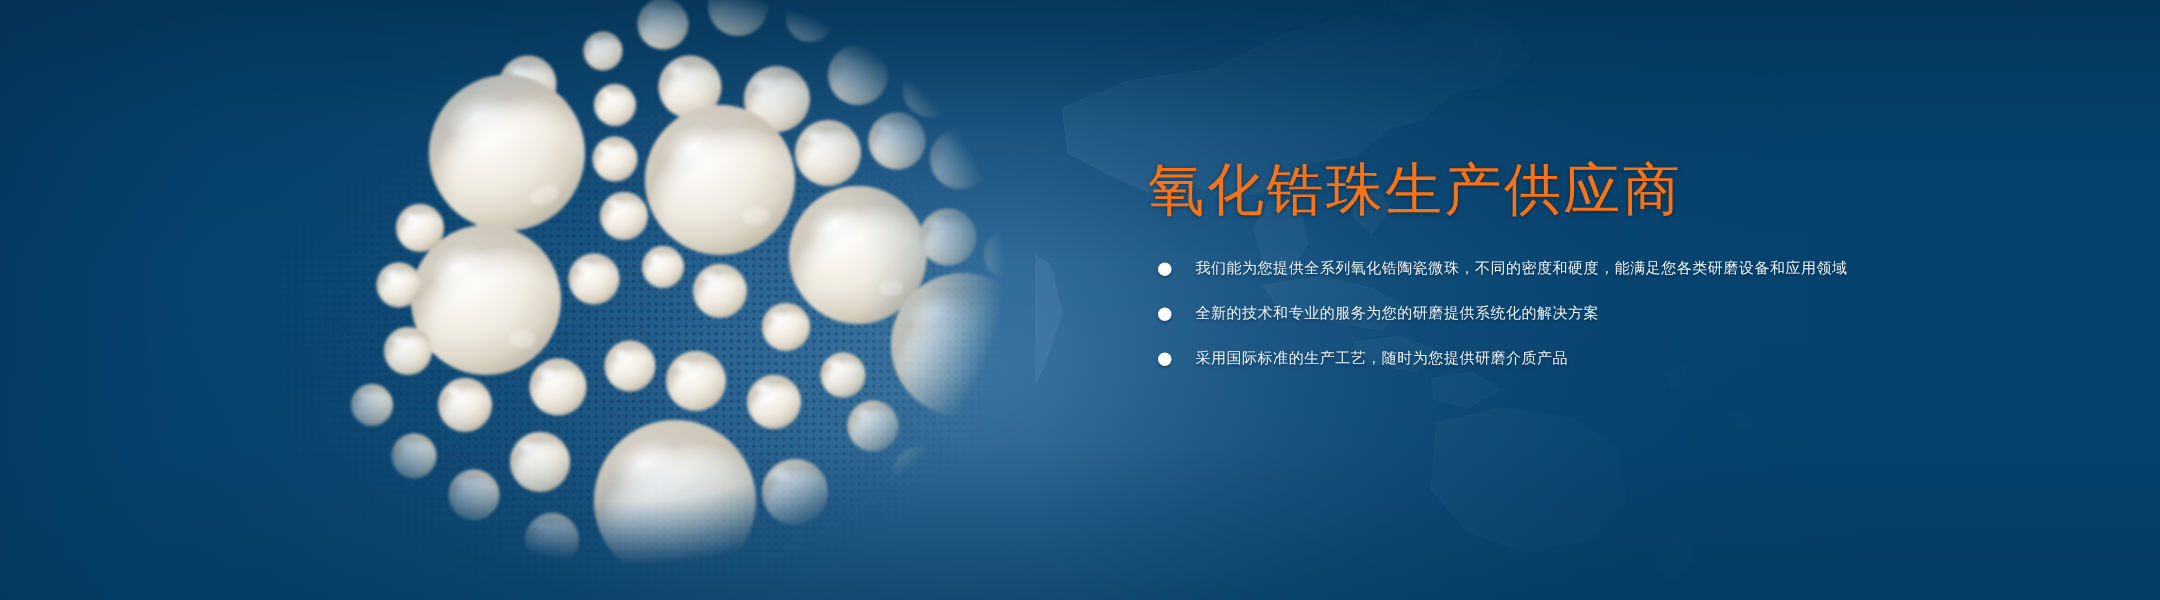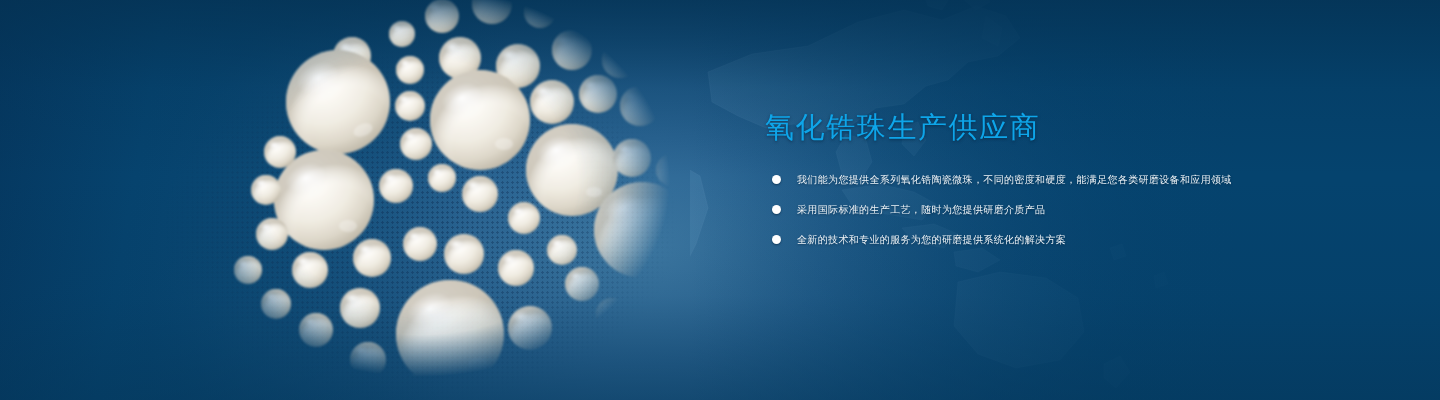--- a/index.html
+++ b/index.html
@@ -53,21 +53,21 @@
     -webkit-mask-image:radial-gradient(ellipse 272px 212px at 300px 200px, #000 0%, #000 58%, rgba(0,0,0,.85) 72%, rgba(0,0,0,0) 92%);
     mask-image:radial-gradient(ellipse 272px 212px at 300px 200px, #000 0%, #000 58%, rgba(0,0,0,.85) 72%, rgba(0,0,0,0) 92%);
   }
   .beads svg{width:100%;height:100%;display:block;}
   
   .content{
     position:absolute;left:765px;top:0;width:560px;height:400px;
   }
   .headline{
     position:absolute;left:0;top:110px;
-    font-size:29px;line-height:34px;color:#0ea5e9;letter-spacing:1.6px;
+    font-size:38px;line-height:34px;color:#f97316;letter-spacing:1.6px;
     font-weight:400;
     text-shadow:0 1px 3px rgba(2,26,48,.55);
     white-space:nowrap;
   }
   .bullets{
     position:absolute;left:2px;top:168px;width:470px;
     list-style:none;margin:0;padding:0;
   }
   .bullet{
     position:relative;padding-left:30px;margin:0 0 7px 0;
@@ -350,22 +350,22 @@
 
     <div class="headline">氧化锆珠生产供应商</div>
 
     <ul class="bullets">
       <li class="bullet">
         <span class="dot"></span>
         <span>我们能为您提供全系列氧化锆陶瓷微珠，不同的密度和硬度，能满足您各类研磨设备和应用领域</span>
       </li>
       <li class="bullet">
         <span class="dot"></span>
-        <span>采用国际标准的生产工艺，随时为您提供研磨介质产品</span>
+        <span>全新的技术和专业的服务为您的研磨提供系统化的解决方案</span>
       </li>
       <li class="bullet">
         <span class="dot"></span>
-        <span>全新的技术和专业的服务为您的研磨提供系统化的解决方案</span>
+        <span>采用国际标准的生产工艺，随时为您提供研磨介质产品</span>
       </li>
     </ul>
 
   </div>
 </div>
 
 </body></html>

